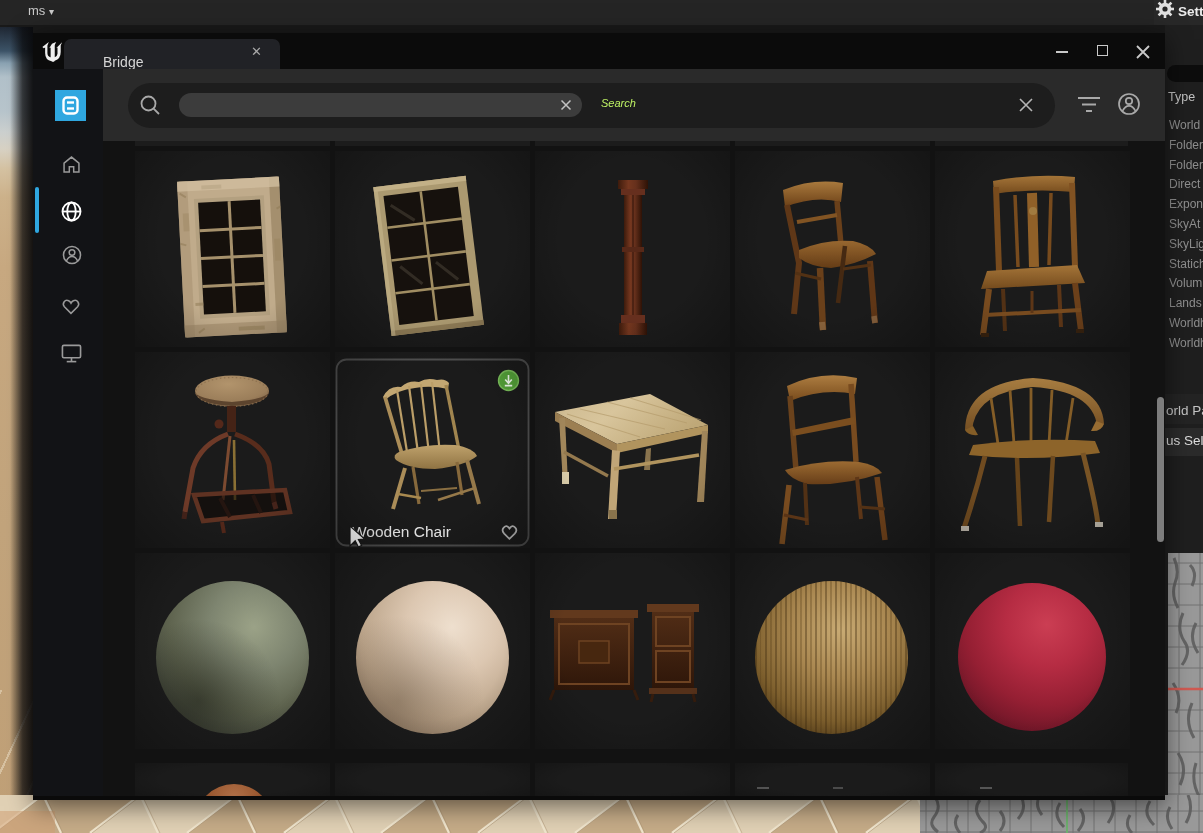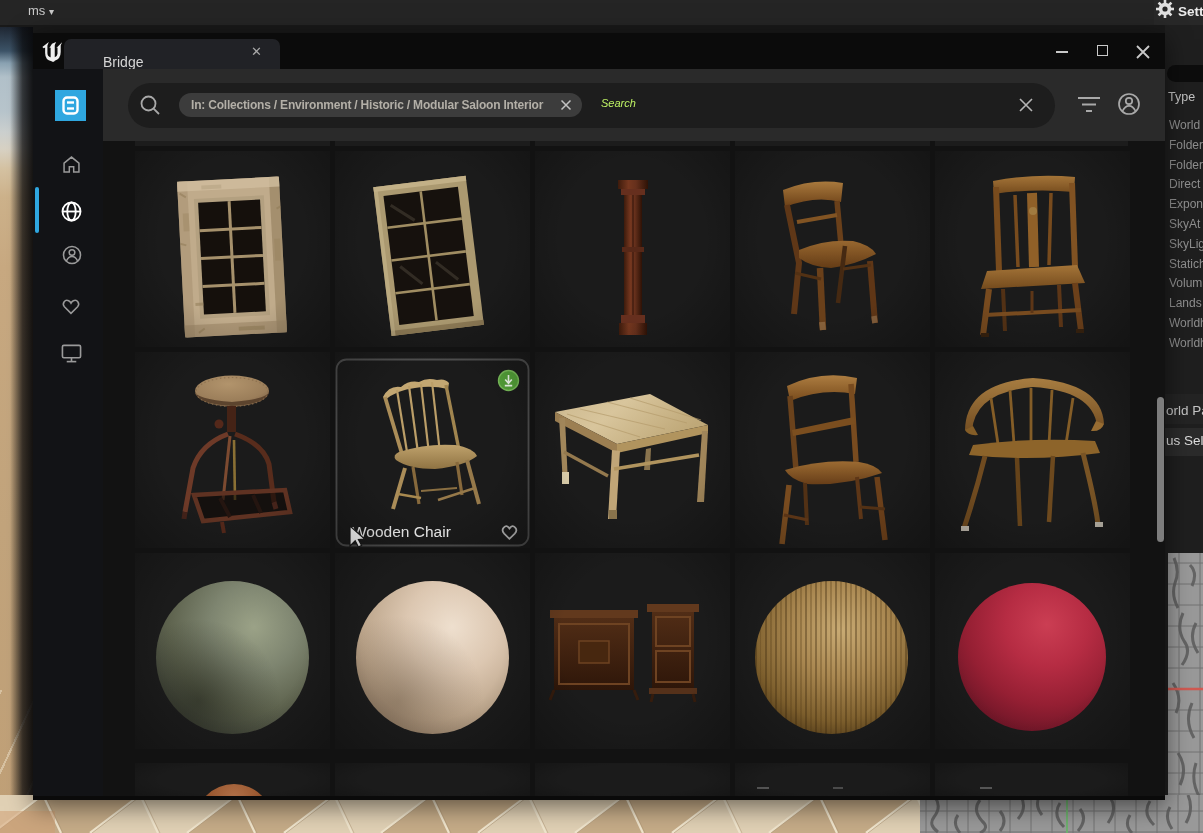--- a/index.html
+++ b/index.html
@@ -211,21 +211,20 @@
       <line x1="12" y1="15.5" x2="12" y2="19" stroke="#9a9a9a" stroke-width="1.7"></line>
       <line x1="7" y1="19.5" x2="17" y2="19.5" stroke="#9a9a9a" stroke-width="1.7"></line>
     </svg>
 
 <div class="abs" style="left:128px;top:83px;width:927px;height:45px;background:#1d1d1d;border-radius:23px;"></div>
 <svg class="abs" style="left:138px;top:93px;" width="24" height="24" viewBox="0 0 24 24">
       <circle cx="10.5" cy="10.5" r="7" fill="none" stroke="#a9a9a9" stroke-width="1.8"></circle>
       <line x1="15.6" y1="15.6" x2="21" y2="21" stroke="#a9a9a9" stroke-width="1.8"></line>
     </svg>
 <div class="abs" style="left:179px;top:93px;width:403px;height:24px;background:#3c3c3c;border-radius:12px;"></div>
-<div class="abs" style="left:191px;top:98px;color:#b3afa7;font-size:12px;font-weight:600;letter-spacing:-0.2px;">In: Collections / Environment / Historic / Modular Saloon Interior</div>
 <svg class="abs" style="left:560px;top:99px;" width="12" height="12" viewBox="0 0 12 12">
       <path d="M1.5 1.5 L10.5 10.5 M10.5 1.5 L1.5 10.5" stroke="#c2c2c2" stroke-width="1.5"></path>
     </svg>
 <div class="abs" style="left:601px;top:97px;color:#bef264;font-size:11px;font-style:italic;">Search</div>
 <svg class="abs" style="left:1018px;top:97px;" width="16" height="16" viewBox="0 0 16 16">
       <path d="M2 2 L14 14 M14 2 L2 14" stroke="#b5b5b5" stroke-width="1.6"></path>
     </svg>
 
 <svg class="abs" style="left:1077px;top:96px;" width="24" height="18" viewBox="0 0 24 18">
       <line x1="1" y1="2" x2="23" y2="2" stroke="#a9a9a9" stroke-width="2"></line>

